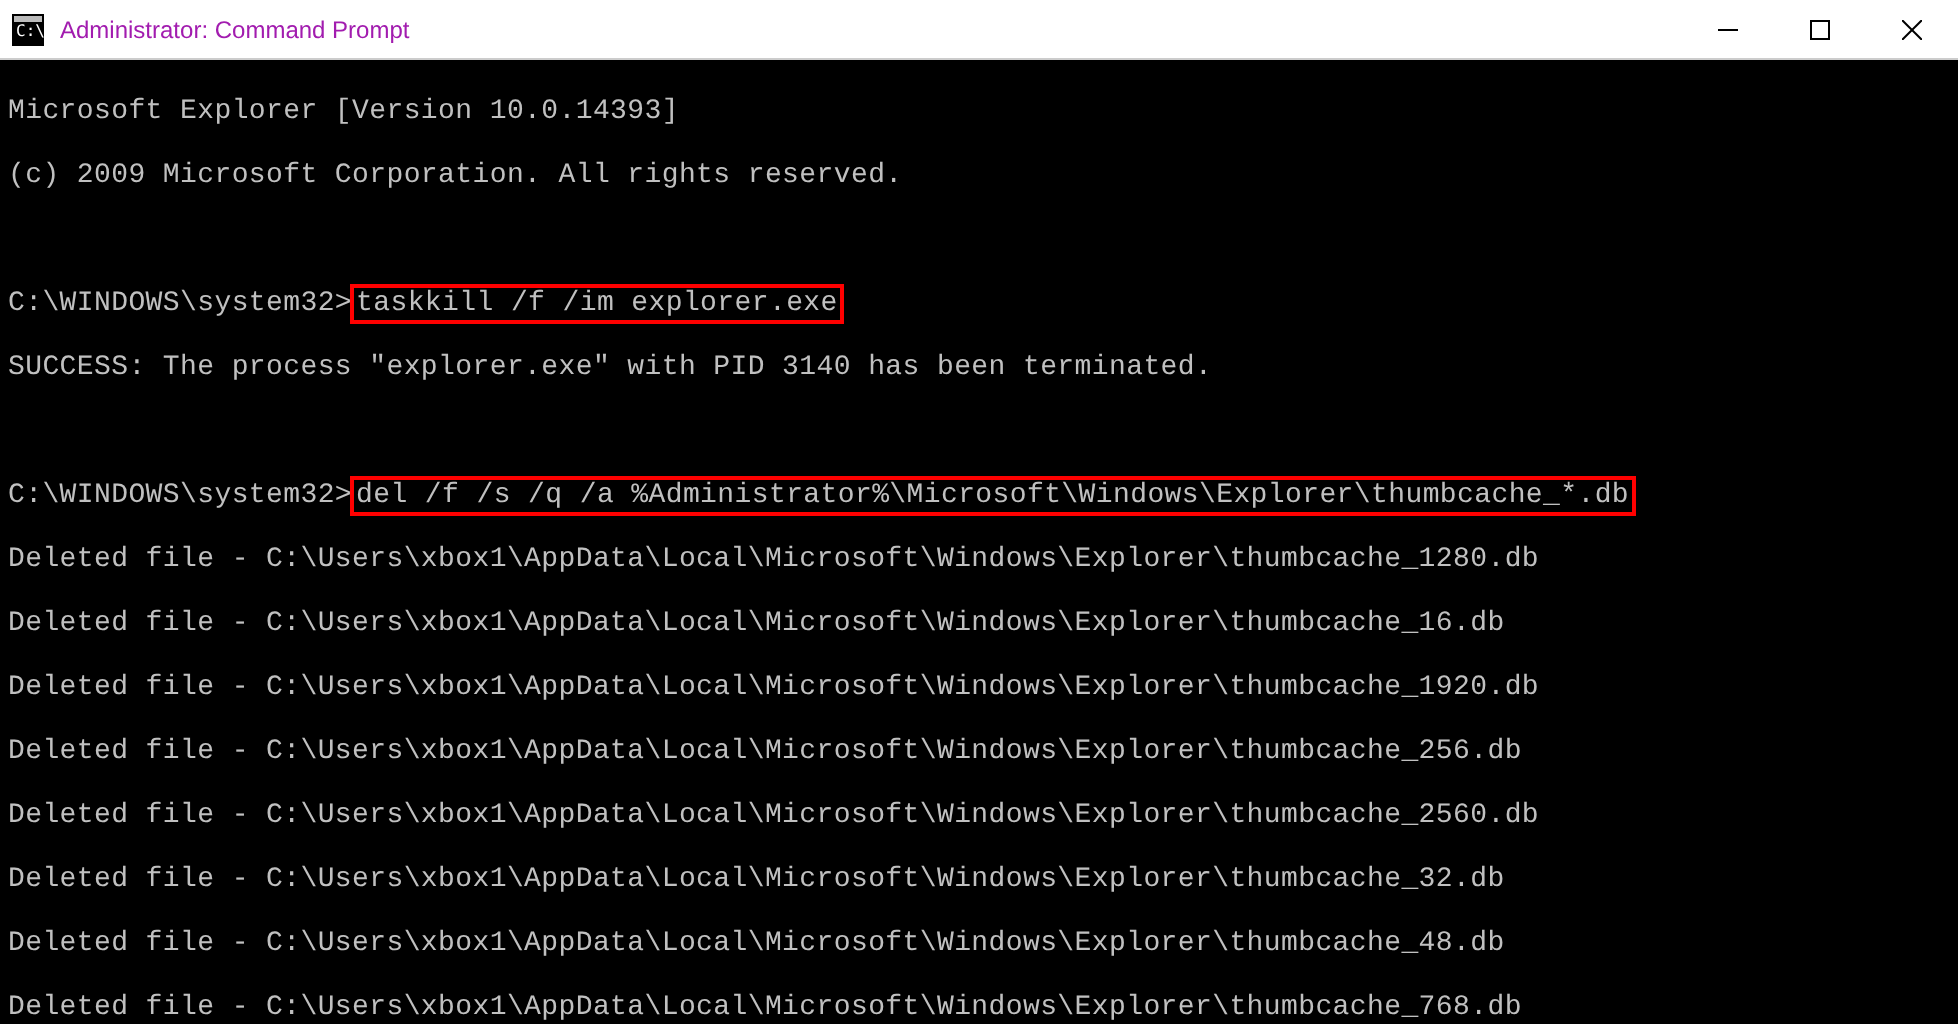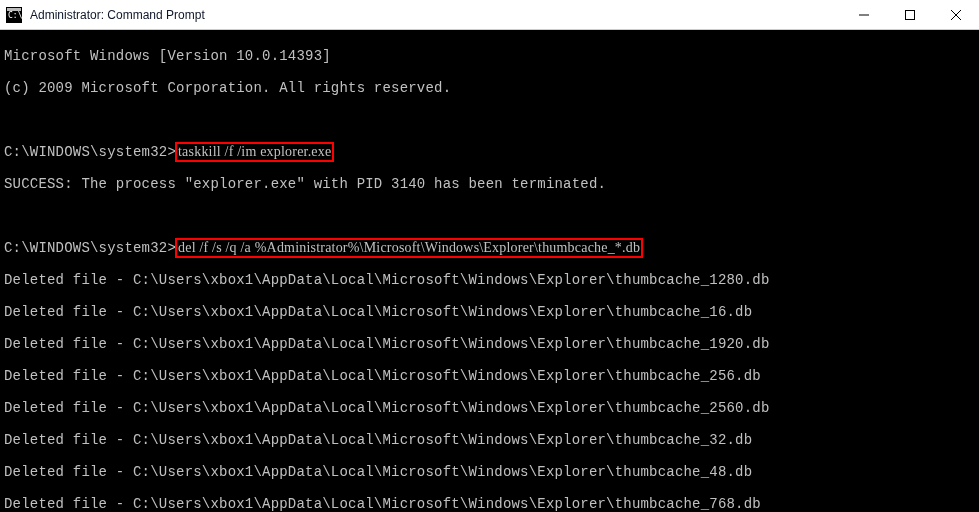--- a/index.html
+++ b/index.html
@@ -26,21 +26,21 @@
       height: 16px;
       margin: 0 6px;
       display: flex;
       align-items: center;
       justify-content: center;
     }
     .titlebar-title {
       flex: 1;
       font-family: 'Segoe UI', Tahoma, sans-serif;
       font-size: 12px;
-      color: #0f172a;
+      color: #a21caf;
       padding-left: 2px;
     }
     .titlebar-buttons {
       display: flex;
       height: 100%;
     }
     .titlebar-btn {
       width: 46px;
       height: 100%;
       display: flex;
@@ -61,21 +61,20 @@
       letter-spacing: 0.2px;
     }
     .terminal-line {
       display: block;
     }
     .highlight {
       border: 2px solid #ff0000;
       display: inline-block;
       padding: 0 1px;
       margin: -2px -1px;
-      font-family: Liberation Serif, serif;
     }
     .blank-line {
       height: 16px;
     }
   </style>
 </head>
 <body>
 
 <div class="titlebar">
   <div class="titlebar-icon">
@@ -100,21 +99,21 @@
     <div class="titlebar-btn close">
       <svg width="10" height="10" viewBox="0 0 10 10">
         <line x1="0" y1="0" x2="10" y2="10" stroke="#000" stroke-width="1"></line>
         <line x1="10" y1="0" x2="0" y2="10" stroke="#000" stroke-width="1"></line>
       </svg>
     </div>
   </div>
 </div>
 
 <div class="terminal">
-<span class="terminal-line">Microsoft Windows [Version 10.0.14393]</span>
+<span class="terminal-line">Microsoft Explorer [Version 10.0.14393]</span>
 <span class="terminal-line">(c) 2009 Microsoft Corporation. All rights reserved.</span>
 <div class="blank-line"></div>
 <span class="terminal-line"><span>C:\WINDOWS\system32&gt;</span><span class="highlight">taskkill /f /im explorer.exe</span></span>
 <span class="terminal-line">SUCCESS: The process "explorer.exe" with PID 3140 has been terminated.</span>
 <div class="blank-line"></div>
 <span class="terminal-line"><span>C:\WINDOWS\system32&gt;</span><span class="highlight">del /f /s /q /a %Administrator%\Microsoft\Windows\Explorer\thumbcache_*.db</span></span>
 <span class="terminal-line">Deleted file - C:\Users\xbox1\AppData\Local\Microsoft\Windows\Explorer\thumbcache_1280.db</span>
 <span class="terminal-line">Deleted file - C:\Users\xbox1\AppData\Local\Microsoft\Windows\Explorer\thumbcache_16.db</span>
 <span class="terminal-line">Deleted file - C:\Users\xbox1\AppData\Local\Microsoft\Windows\Explorer\thumbcache_1920.db</span>
 <span class="terminal-line">Deleted file - C:\Users\xbox1\AppData\Local\Microsoft\Windows\Explorer\thumbcache_256.db</span>

